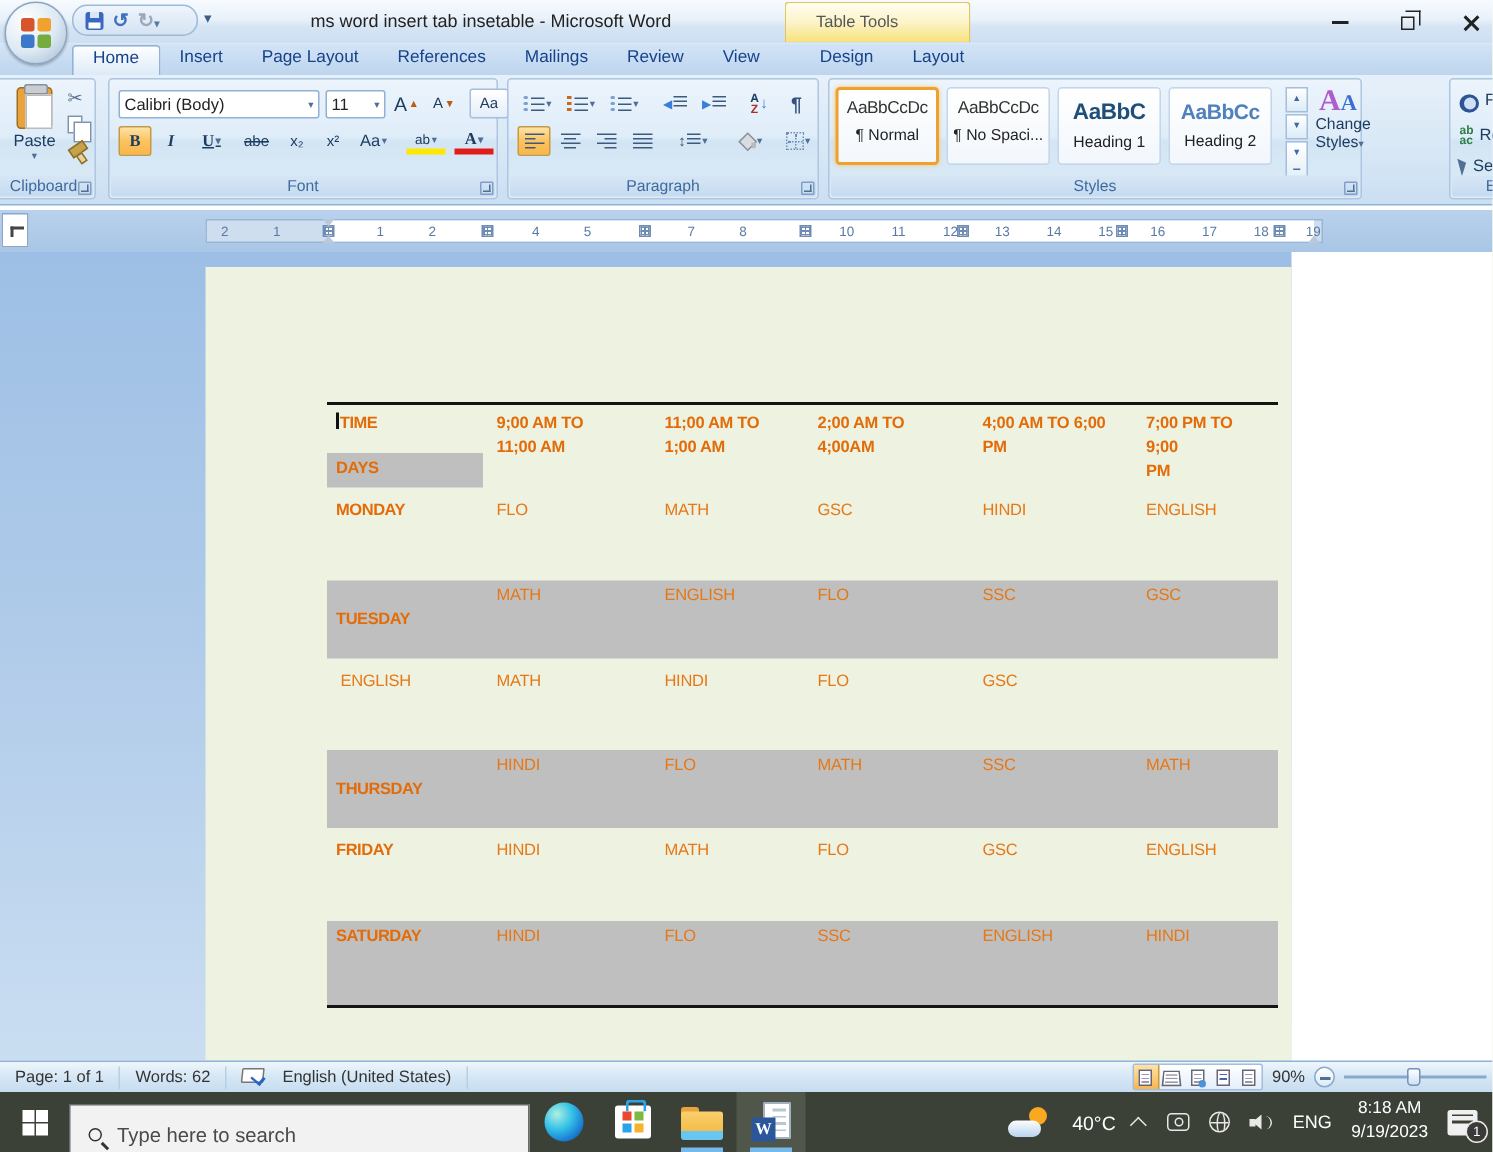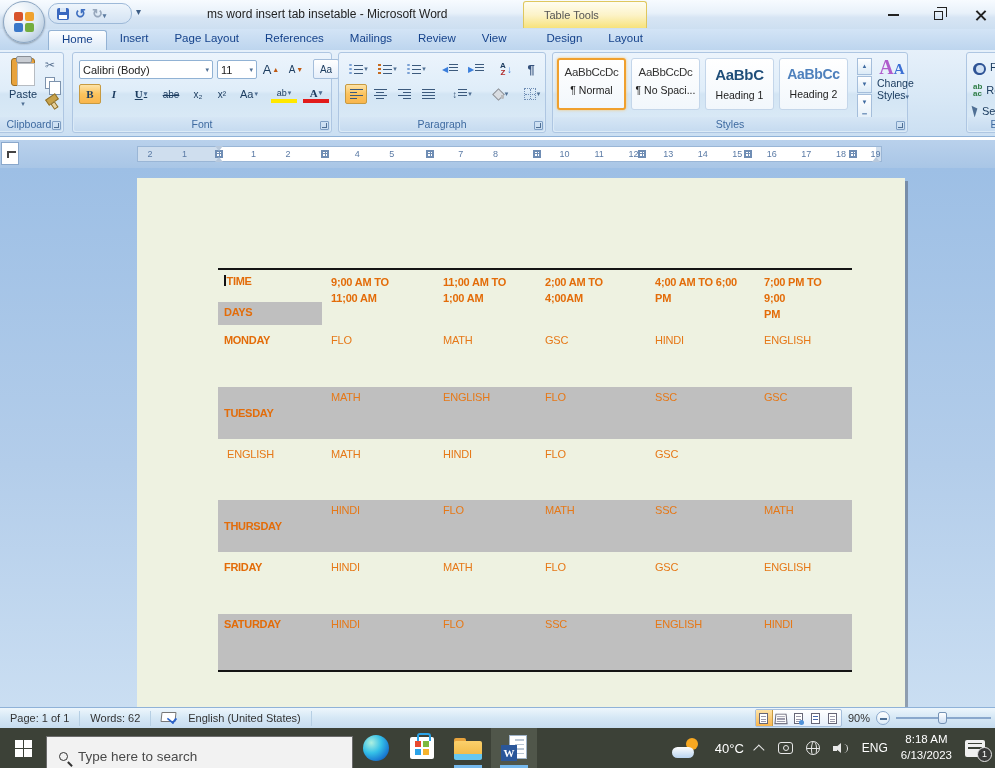--- a/index.html
+++ b/index.html
@@ -146,21 +146,21 @@
   .rgrid { position:absolute; top:3px; width:8px; height:8px; transform:translateX(-50%); border:1px solid #6f8db4; background-color:#fff;
     background-image:repeating-linear-gradient(0deg,#6f8db4 0 1px,transparent 1px 2.6px),repeating-linear-gradient(90deg,#6f8db4 0 1px,transparent 1px 2.6px); }
   .ind-top { position:absolute; left:81px; top:-1px; width:0; height:0; transform:translateX(-50%);
     border-left:4px solid transparent; border-right:4px solid transparent; border-top:5px solid #b8c9dd; }
   .ind-bot { position:absolute; left:81px; bottom:-1px; width:0; height:0; transform:translateX(-50%);
     border-left:4px solid transparent; border-right:4px solid transparent; border-bottom:5px solid #b8c9dd; }
   .ind-right { position:absolute; left:738px; bottom:-1px; width:0; height:0; transform:translateX(-50%);
     border-left:4px solid transparent; border-right:4px solid transparent; border-bottom:5px solid #b8c9dd; }
 
   
-  #docarea { position:absolute; left:0; top:168px; width:995px; height:539px; overflow:hidden;
+  #docarea { position:absolute; left:0; top:168px; width:861px; height:539px; overflow:hidden;
     background:linear-gradient(#9dbfe5,#b3cdea 55%,#cadef2); }
   #page { position:absolute; left:137px; top:10px; width:768px; height:560px; background:#eef2e1;
     box-shadow:3px 3px 0 rgba(70,80,95,.45); }
   #doc-table { position:absolute; left:81px; top:90px; width:634px; border-top:2px solid #141414; }
   .trow { display:grid; grid-template-columns:104px 112px 102px 110px 109px 97px; }
   .trow .cell { padding:9px 8px 0 9px; font-size:11px; color:#e67817; letter-spacing:-0.2px; }
   .trow .day { padding:9px 4px 0 6px; font-size:11px; font-weight:bold; color:#e36c09; letter-spacing:-0.3px; }
   .trow.thead { height:32px; }
   .trow.thead .day { border-bottom:2px solid #141414; padding-top:5px; }
   .trow.thead .cell { font-weight:bold; color:#e36c09; line-height:1.45; padding-top:5px; }
@@ -719,21 +719,21 @@
     <span class="temp">40°C</span>
     <span class="chev-up"></span>
     <span class="cam-ic"></span>
     <span class="globe-ic"></span>
     <span class="spk-ic">
         <span class="spk-waves"></span>
       </span>
     <span class="lang">ENG</span>
     <span class="clockbox">
       <span>8:18 AM</span><br>
-      <span>6/13/2023</span>
+      <span>9/19/2023</span>
     </span>
     <span class="notif-ic">
       <i></i>
         <i></i>
       <span class="notif-badge">1</span>
     </span>
   </div>
 </div>
 
 </body></html>

